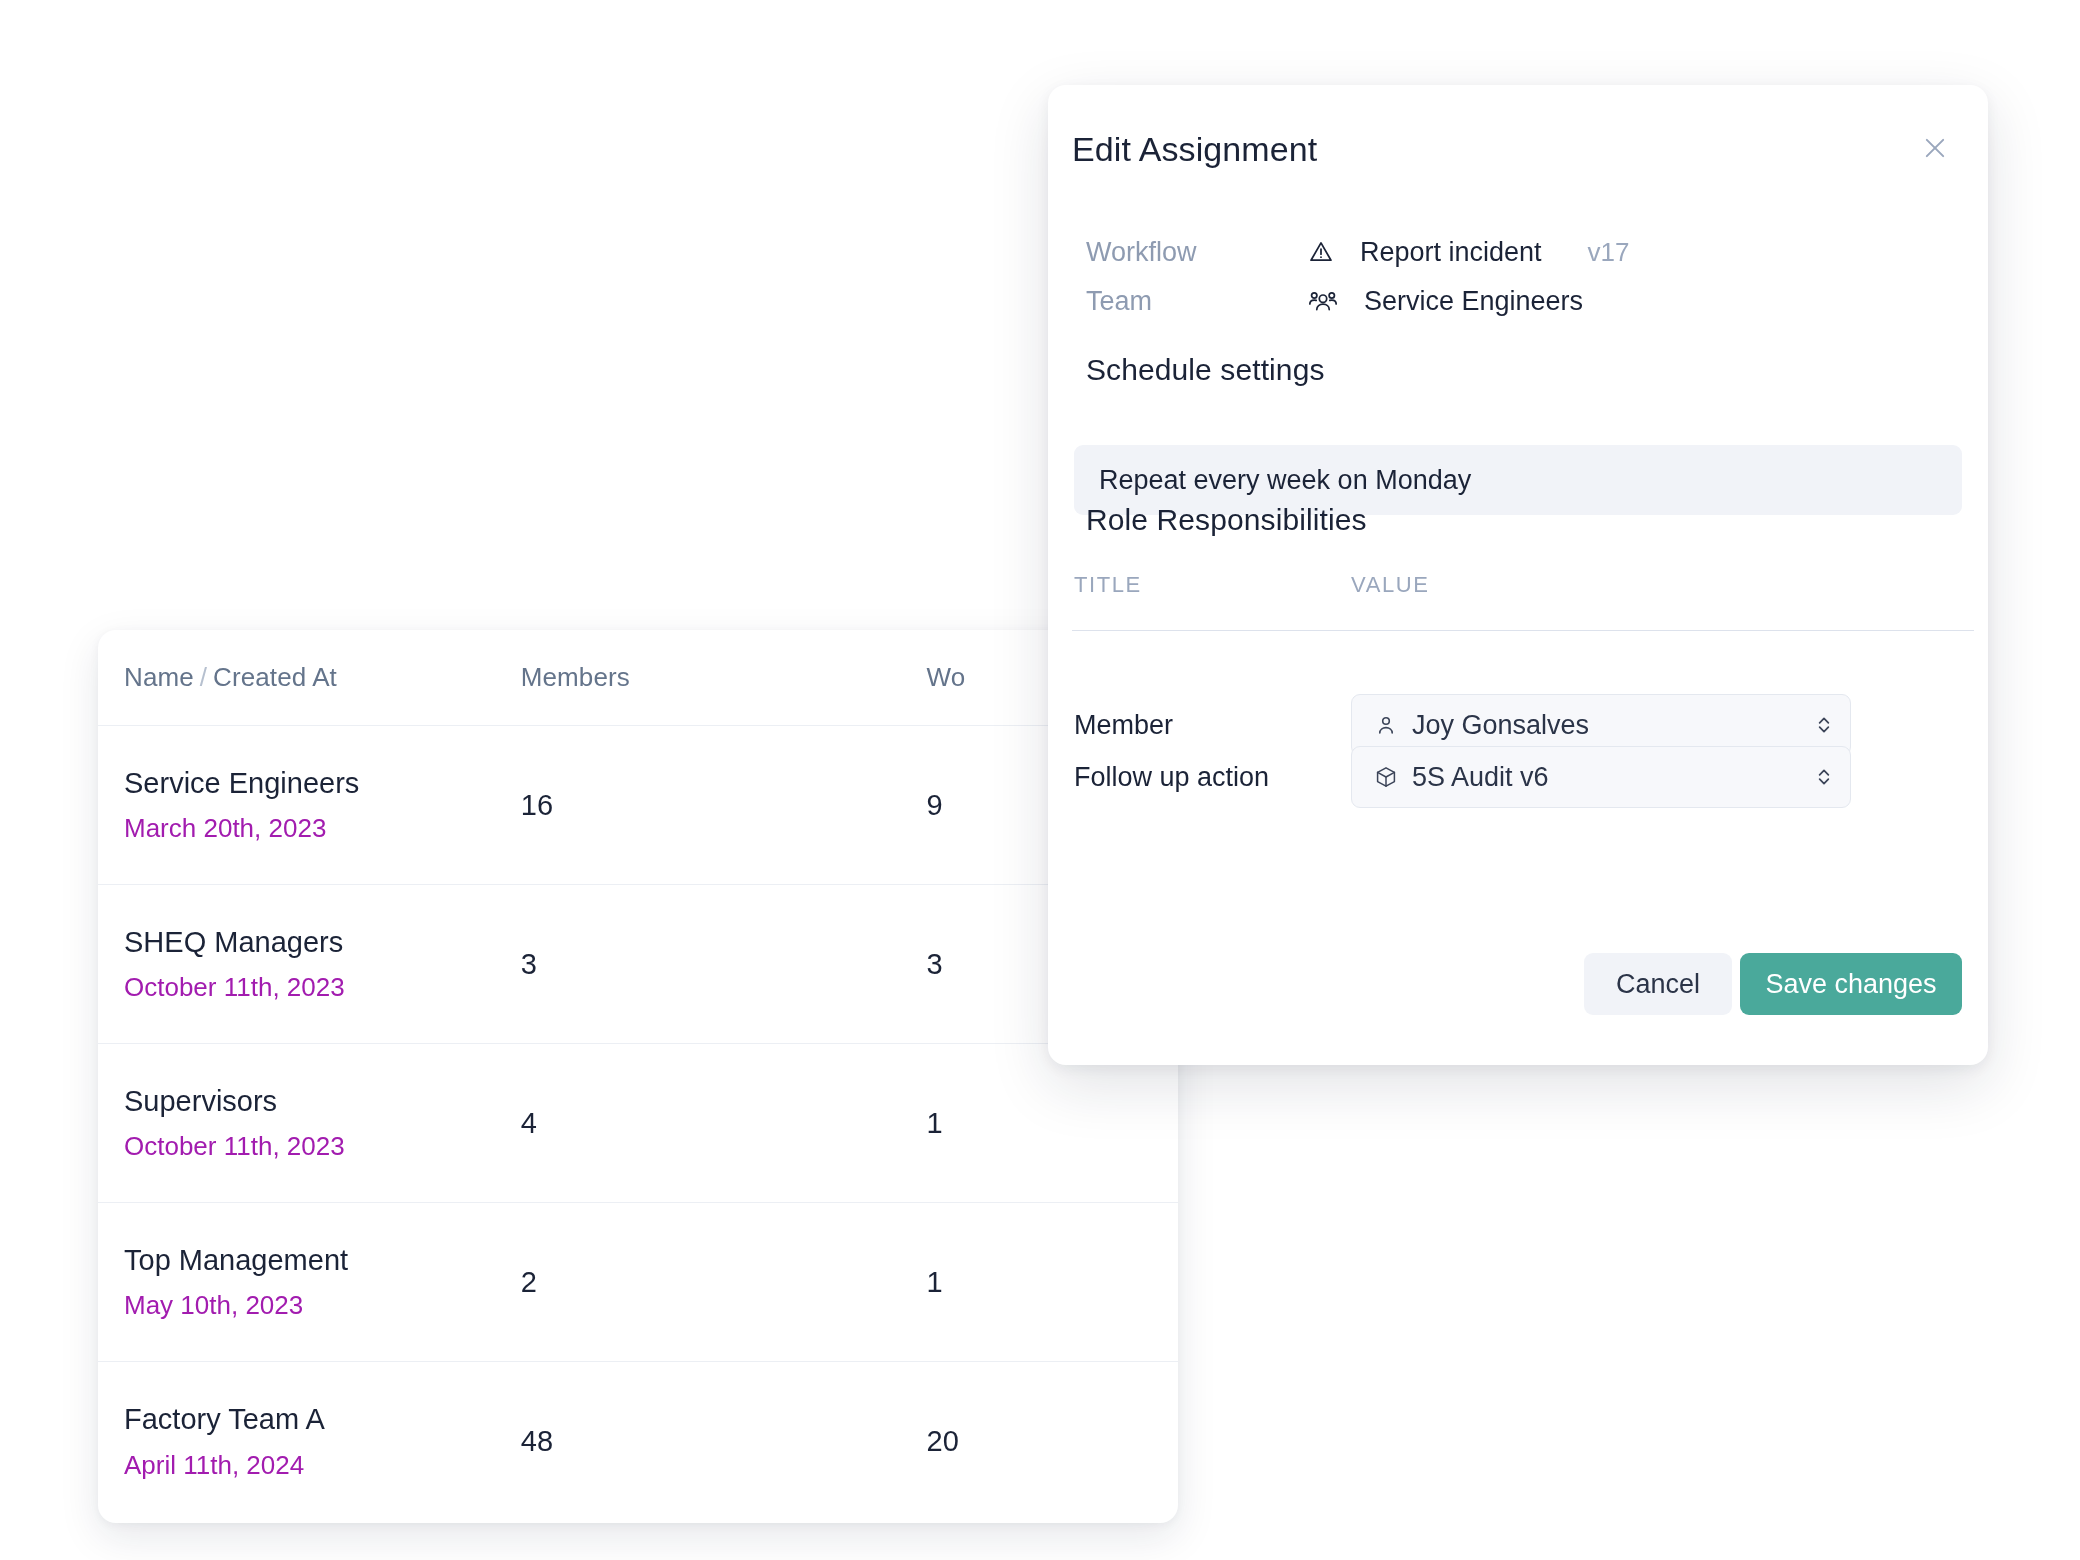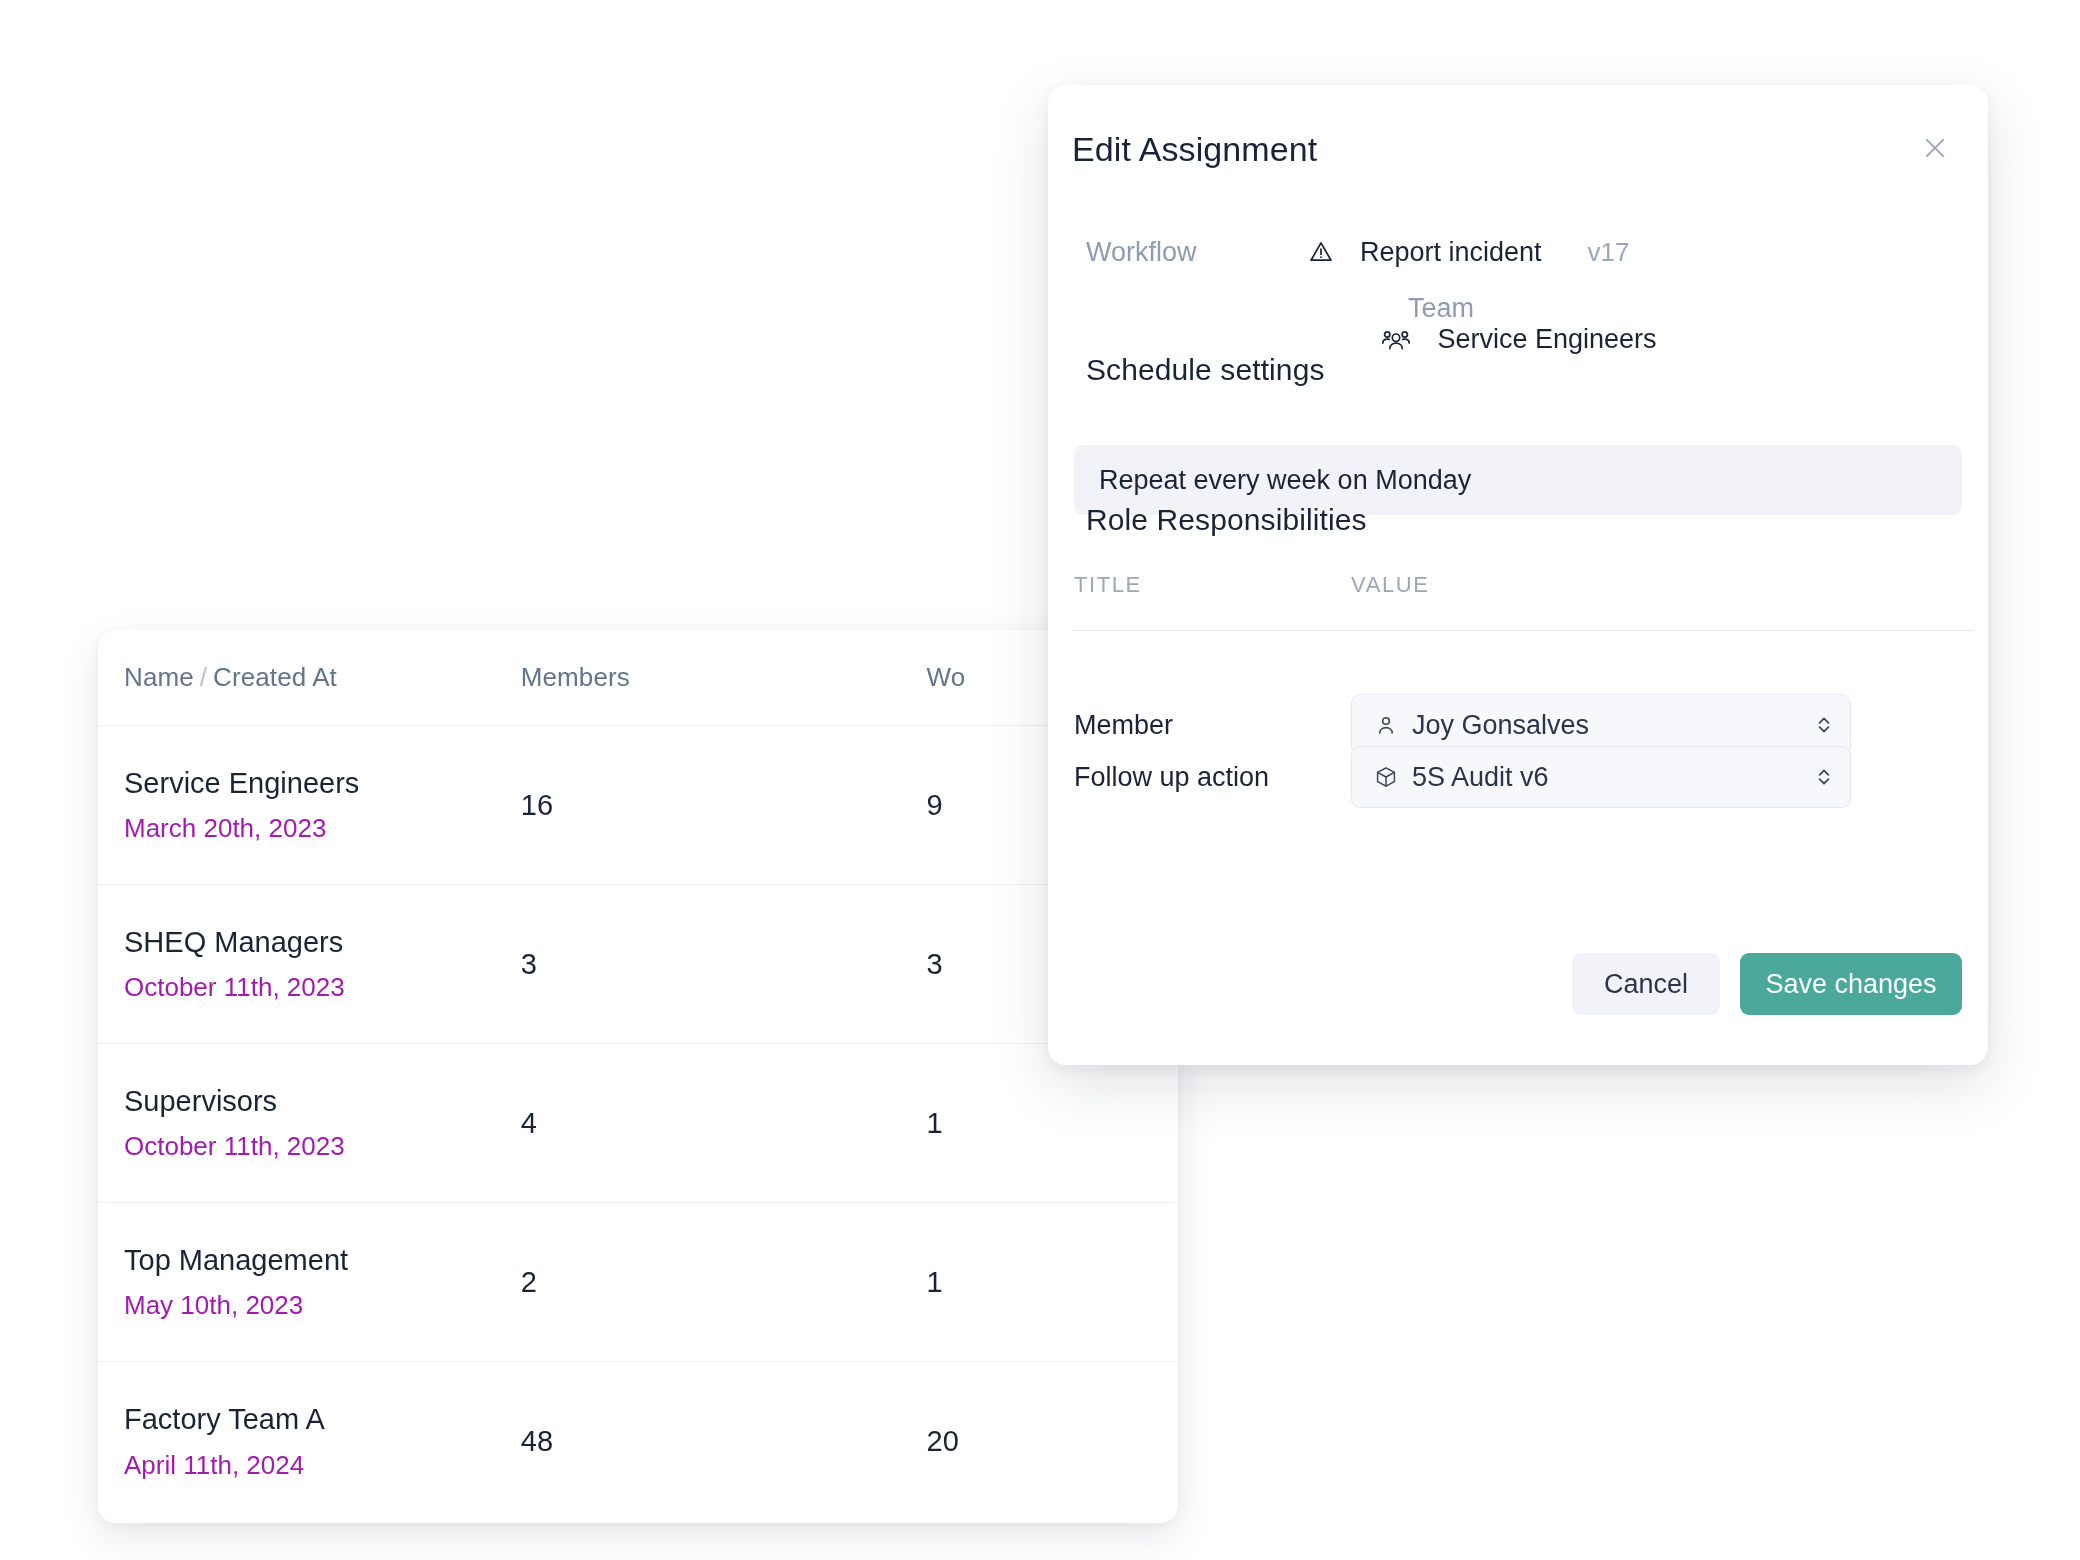--- a/index.html
+++ b/index.html
@@ -131,21 +131,21 @@
   
   .meta-row {
     position: absolute;
     left: 38px;
     width: 866px;
     display: flex;
     align-items: center;
     height: 40px;
   }
   .meta-row.r1 { top: 147px; }
-  .meta-row.r2 { top: 208px; flex-direction: column; }
+  .meta-row.r2 { top: 196px; }
 
   .meta-label {
     width: 222px;
     font-size: 27px;
     color: #8e9bb1;
     font-weight: 400;
   }
   .meta-value {
     display: flex;
     align-items: center;
@@ -233,21 +233,21 @@
   }
   .select .sel-chev { display: flex; align-items: center; }
 
   
   .btn-row {
     position: absolute;
     right: 26px;
     top: 868px;
     display: flex;
     align-items: center;
-    gap: 20px;
+    gap: 8px;
   }
   .btn {
     height: 62px;
     border: none;
     border-radius: 9px;
     font-family: "Liberation Sans", sans-serif;
     font-size: 27px;
     cursor: pointer;
     display: flex;
     align-items: center;

